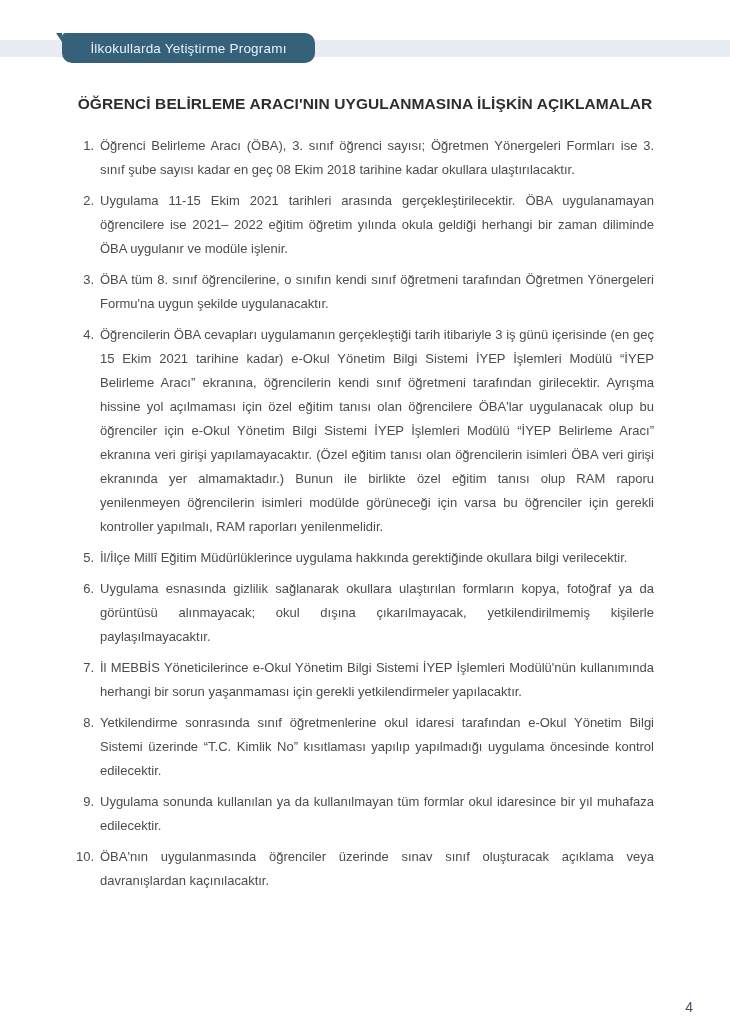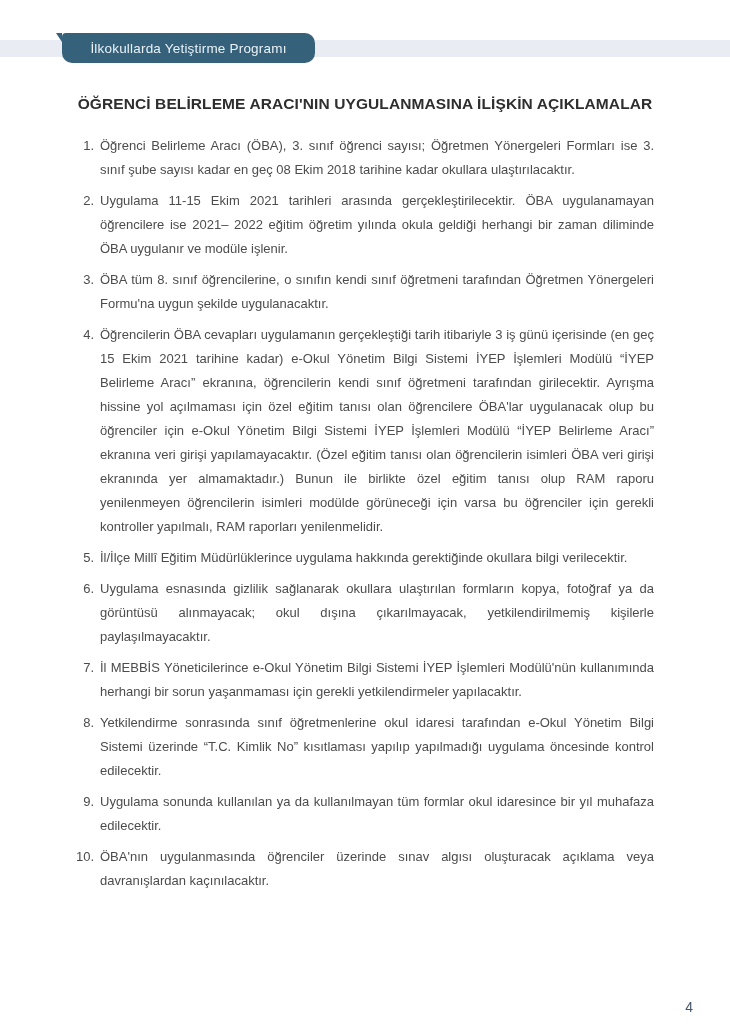--- a/index.html
+++ b/index.html
@@ -148,21 +148,21 @@
       <p class="list-item-text">Yetkilendirme sonrasında sınıf öğretmenlerine okul idaresi tarafından e-Okul Yönetim Bilgi Sistemi üzerinde “T.C. Kimlik No” kısıtlaması yapılıp yapılmadığı uygulama öncesinde kontrol edilecektir.</p>
     </div>
 
     <div class="list-item">
       <span class="list-item-number">9.</span>
       <p class="list-item-text">Uygulama sonunda kullanılan ya da kullanılmayan tüm formlar okul idaresince bir yıl muhafaza edilecektir.</p>
     </div>
 
     <div class="list-item">
       <span class="list-item-number">10.</span>
-      <p class="list-item-text">ÖBA'nın uygulanmasında öğrenciler üzerinde sınav algısı oluşturacak açıklama veya davranışlardan kaçınılacaktır.</p>
+      <p class="list-item-text">ÖBA'nın uygulanmasında öğrenciler üzerinde sınav sınıf oluşturacak açıklama veya davranışlardan kaçınılacaktır.</p>
     </div>
 
 
   </div>
 
   <div class="page-number">4</div>
 
 </div>
 
 </body></html>

